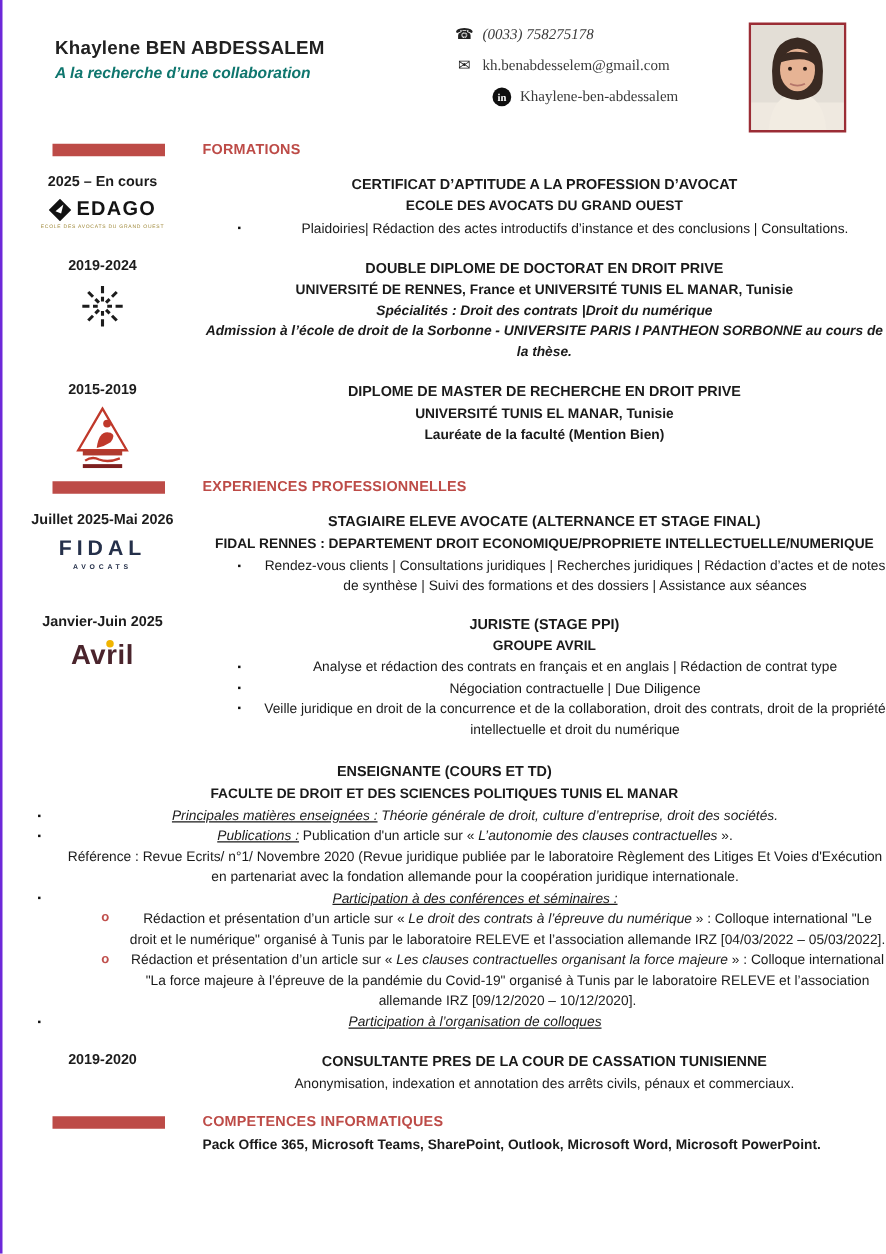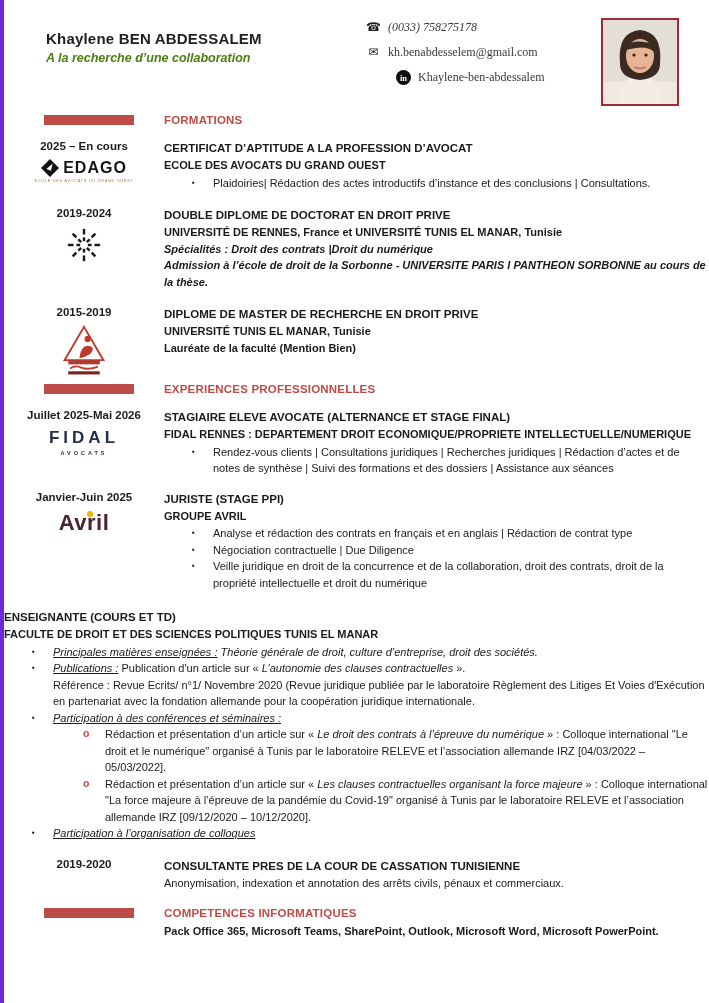--- a/index.html
+++ b/index.html
@@ -1,48 +1,48 @@
 <!DOCTYPE html>
 <html><head>
 <meta charset="utf-8">
 <style>
   * { box-sizing: border-box; }
   html,body { margin:0; padding:0; background:#ffffff; }
   .page {
     position:relative; width:709px; height:1003px; margin:0; background:#fff;
     font-family:"Liberation Sans", sans-serif; color:#1a1a1a;
-    border-left:4px solid #6d28d9; overflow:hidden;
+    border-left:2px solid #6d28d9; overflow:hidden;
   }
 
   
   .header { display:flex; padding:18px 24px 0 42px; }
   .identity { width:320px; padding-top:12px; }
   .name { font-size:15px; font-weight:bold; color:#212121; letter-spacing:.2px; }
-  .tagline { font-size:12.5px; font-style:italic; font-weight:600; color:#4d7c0f; margin-top:4px; }
+  .tagline { font-size:12.5px; font-style:italic; font-weight:600; color:#0f766e; margin-top:4px; }
   .contact { width:225px; font-family:"Liberation Serif", serif; font-size:12px; color:#3a3a3a;
              display:flex; flex-direction:column; gap:10px; padding-top:2px; }
   .contact-row { display:flex; align-items:center; gap:7px; }
   .glyph-icon { font-size:12px; color:#222; width:15px; text-align:center; }
   .phone-text { font-style:italic; }
   .li-badge { width:15px; height:15px; border-radius:50%; background:#0f0f0f; color:#fff;
               display:flex; align-items:center; justify-content:center;
               font-size:8.5px; font-weight:bold; font-family:"Liberation Serif", serif;margin-left:30px; }
   .photo-frame { width:78px; height:88px; border:2px solid #9b2d35; margin-left:10px; flex:0 0 auto; }
   .photo-frame svg { display:block; }
 
   
   .sec { display:flex; align-items:center; }
   .bar { width:90px; height:10px; background:#bd4b47; margin-left:40px; flex:0 0 auto; }
   .sec-title { margin-left:30px; font-size:11.5px; font-weight:bold; color:#bd4b47; letter-spacing:.2px; }
 
   
   .entry { display:flex; align-items:flex-start; }
   .lcol { flex:0 0 160px; display:flex; flex-direction:column; align-items:center; text-align:center; }
   .date { font-size:11.5px; font-weight:600; color:#1c1c1c; }
-  .rcol { flex:1; font-size:11px; line-height:16.5px; }
+  .rcol { flex:1; font-size:11px; line-height:16.5px;text-align:center; }
   .etitle { font-size:11.5px; font-weight:bold; line-height:17px; }
   .org { font-weight:bold; }
   .plain { font-weight:normal; }
   .italic { font-style:italic; }
   .semib { font-weight:600; }
 
   ul.blts { margin:1px 0 0 0; padding:0 0 0 26px; list-style:none; }
   ul.blts > li { position:relative; padding-left:23px; margin:0; }
   ul.blts > li::before { content:"▪"; position:absolute; left:2px; top:0; font-size:8px; color:#111; }
   .lead { font-style:italic; text-decoration:underline; }

